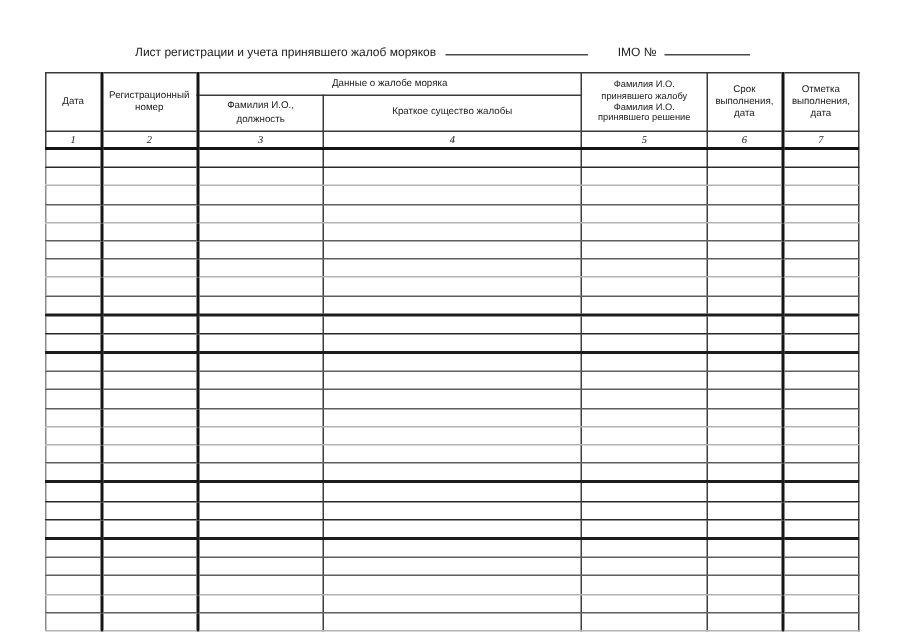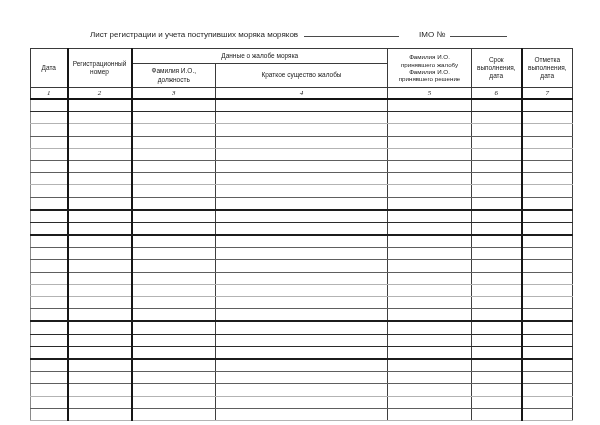--- a/index.html
+++ b/index.html
@@ -48,21 +48,21 @@
   }
   tbody tr.light td{border-bottom:1px solid #b3b3b3;}
   tbody tr.mid   td{border-bottom:1px solid #5e5e5e;}
   tbody tr.dark  td{border-bottom:1px solid #2a2a2a;}
   tbody tr.xdark td{border-bottom:2px solid #1c1c1c;}
 </style>
 </head>
 <body>
 
 <div class="title-row">
-  <span>Лист регистрации и учета поступивших моряка моряков</span><span class="fill-line w1"></span><span>IMO №</span><span class="fill-line w2"></span>
+  <span>Лист регистрации и учета принявшего жалоб моряков</span><span class="fill-line w1"></span><span>IMO №</span><span class="fill-line w2"></span>
 </div>
 
 <table class="register">
   <colgroup>
     <col style="width:37px">
       <col style="width:64px">
       <col style="width:84px">
     <col style="width:172px">
       <col style="width:84px">
       <col style="width:50px">

